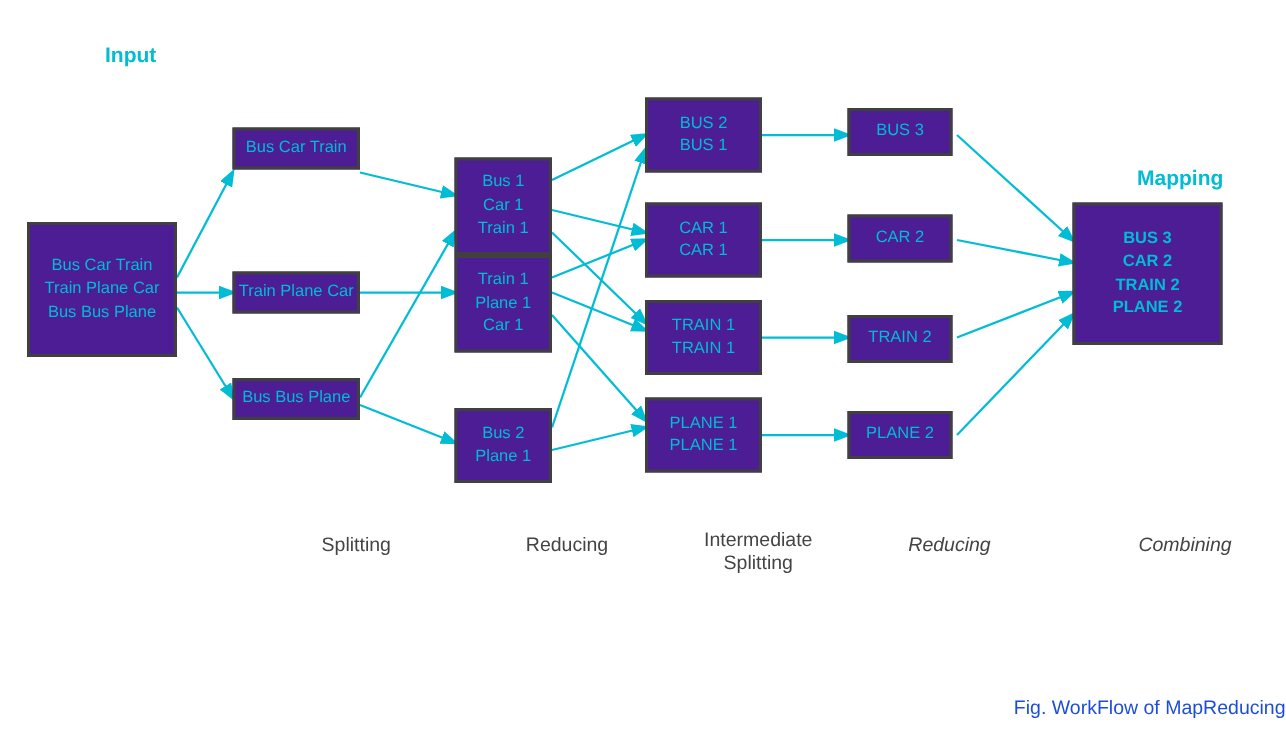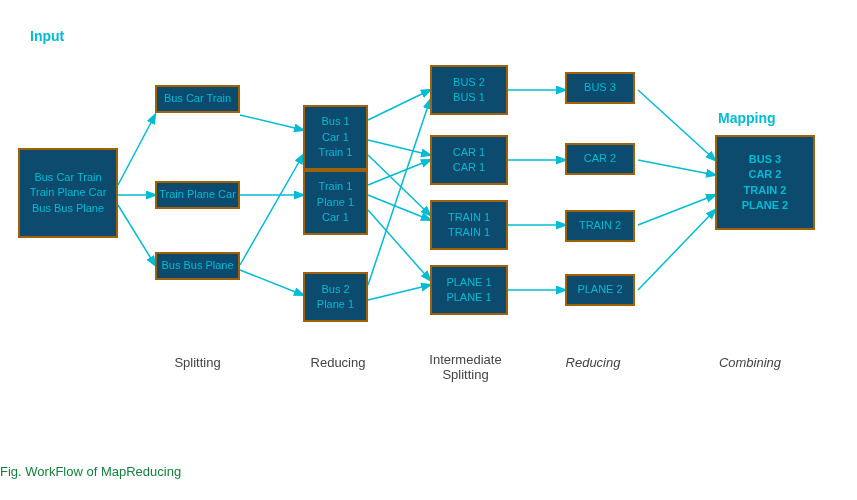--- a/index.html
+++ b/index.html
@@ -11,44 +11,45 @@
       overflow: hidden;
       position: relative;
     }
     .diagram-container {
       width: 857px;
       height: 460px;
       position: relative;
     }
     .box {
       position: absolute;
-      border: 2px solid #a16207;
+      border: 2px solid #404040;
       color: #00bcd4;
       text-align: center;
       display: flex;
       align-items: center;
       justify-content: center;
       font-size: 11px;
       line-height: 1.4;
-      background: #0c4a6e;
+      background: #4c1d95;
     }
     .label {
       position: absolute;
       color: #444;
       font-size: 13px;
       text-align: center;
+      margin-left: 40px;
     }
     .label.cyan {
       color: #00bcd4;
       font-size: 14px;
       font-weight: bold;
     }
     .fig-caption {
-      text-align: left;
-      color: #15803d;
+      text-align: right;
+      color: #1d4ed8;
       font-size: 13px;
       margin-top: 4px;
     }
     svg.arrows {
       position: absolute;
       top: 0; left: 0;
       width: 857px;
       height: 460px;
       pointer-events: none;
     }

